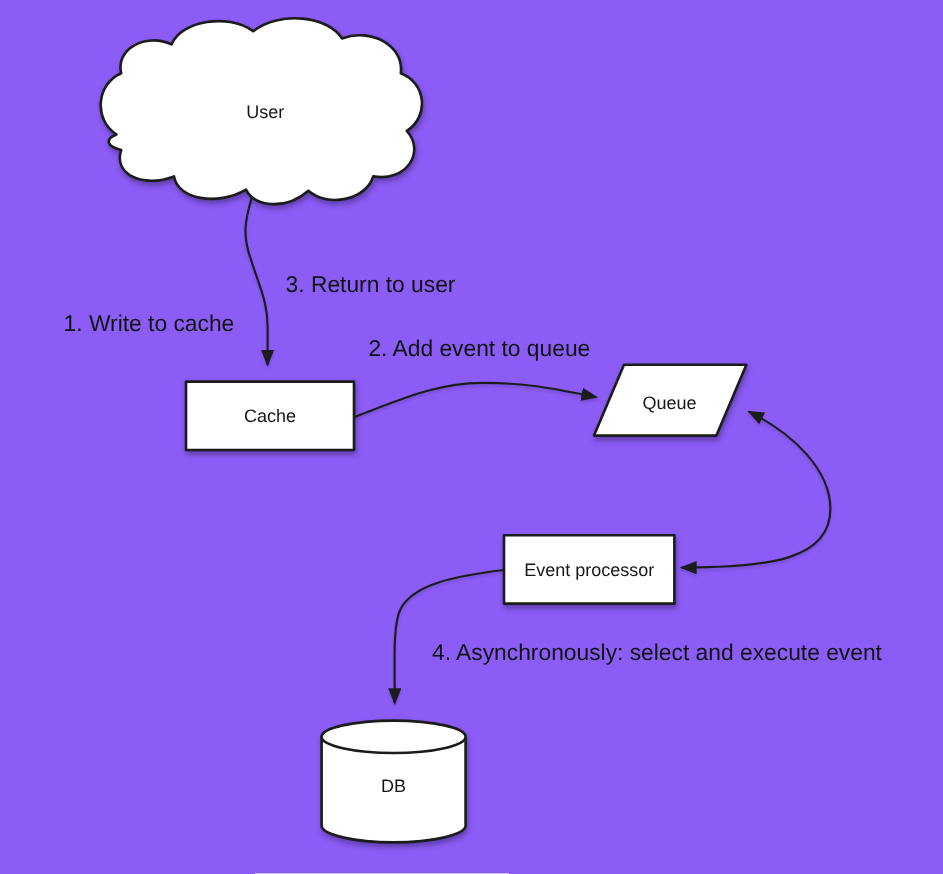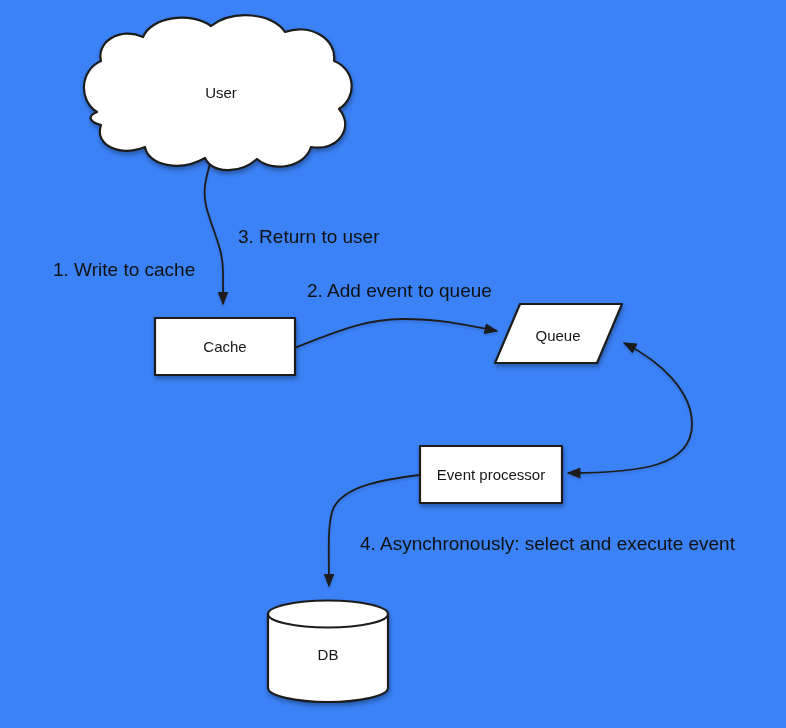--- a/index.html
+++ b/index.html
@@ -4,21 +4,21 @@
 <style>
   html, body {
     margin: 0;
     padding: 0;
     background: #ffffff;
   }
   .stage {
     position: relative;
     width: 786px;
     height: 728px;
-    background: #3b82f6;
+    background: #8b5cf6;
     overflow: hidden;
     font-family: "Liberation Sans", sans-serif;
   }
   svg { display: block; }
   .node-shape {
     fill: #ffffff;
     stroke: #1c1c1c;
     stroke-width: 2.2;
     stroke-linejoin: round;
   }

